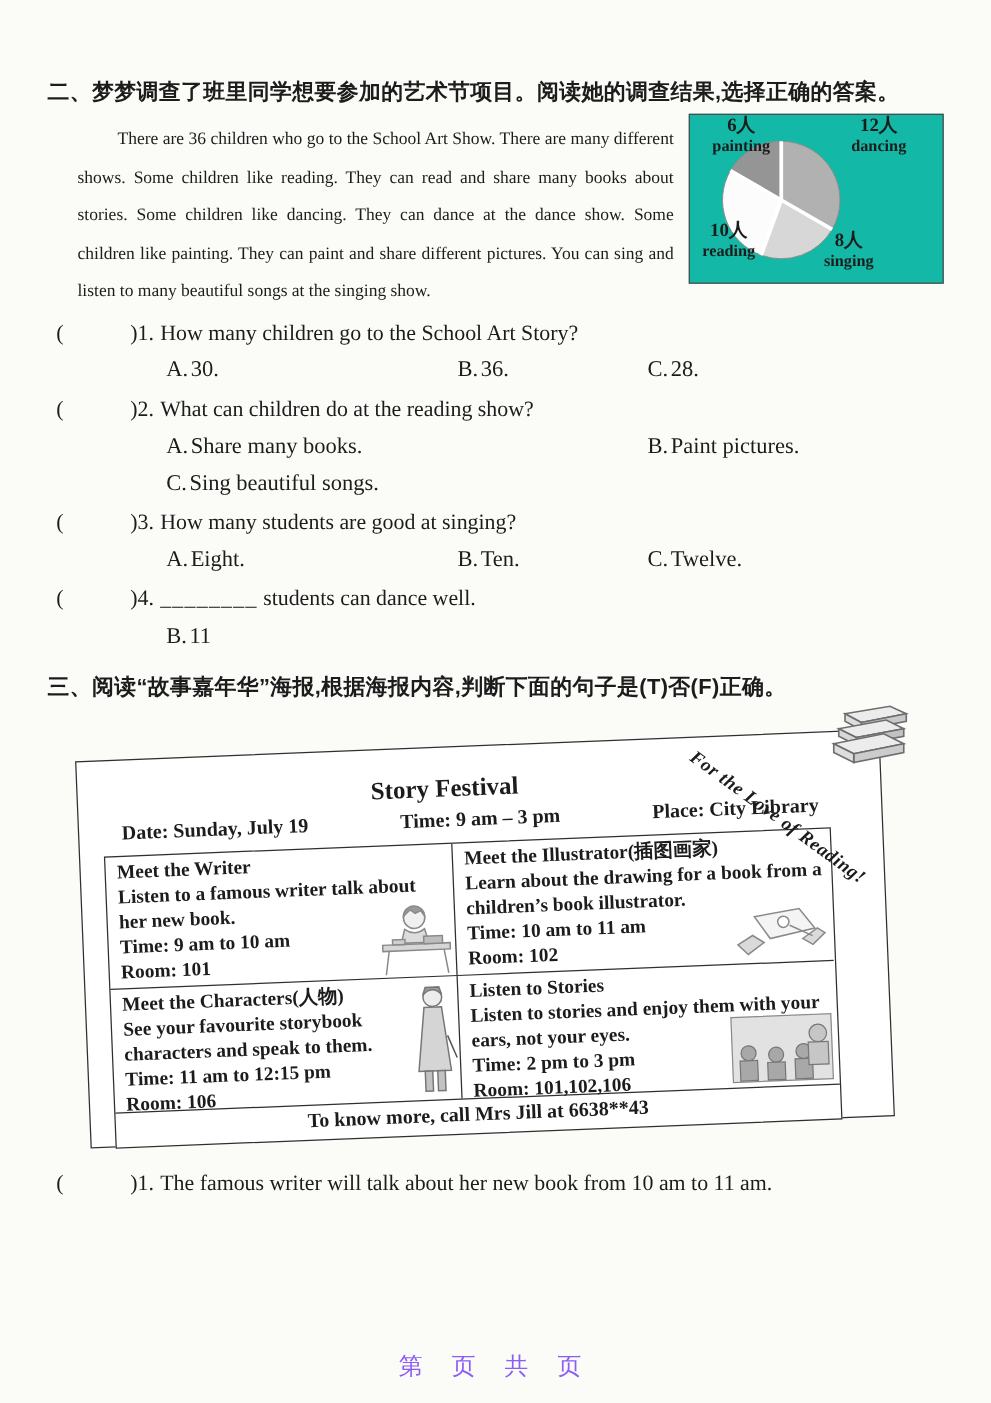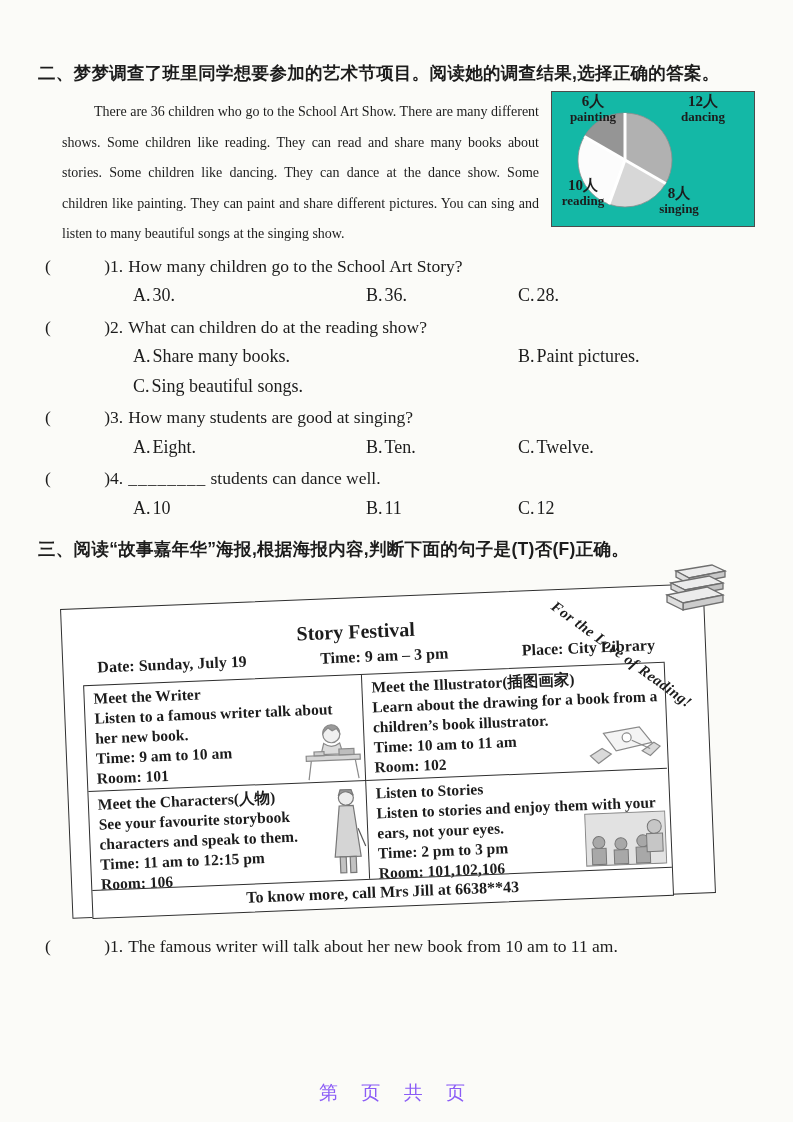--- a/index.html
+++ b/index.html
@@ -177,23 +177,21 @@
 
       <div class="qline">
         <span class="brk">
           <span>(</span>
           <span>)</span>
         </span>
         <span class="qnum">4.</span>
         <span class="qtext"><span class="blank">________</span> <span>students can dance well.</span></span>
       </div>
       <div class="opts">
-        <span class="opt"><span class="olabel">A.</span><span>10</span></span>
         <span class="opt"><span class="olabel">B.</span><span>11</span></span>
-        <span class="opt"><span class="olabel">C.</span><span>12</span></span>
       </div>
     </div>
 
     <div class="sec-heading sec3-heading">三、阅读“故事嘉年华”海报,根据海报内容,判断下面的句子是(T)否(F)正确。</div>
 
     <div class="poster-wrap">
       <div class="poster">
         <div class="poster-title">Story Festival</div>
         <div class="poster-info">
           <span>Date: Sunday, July 19</span>

